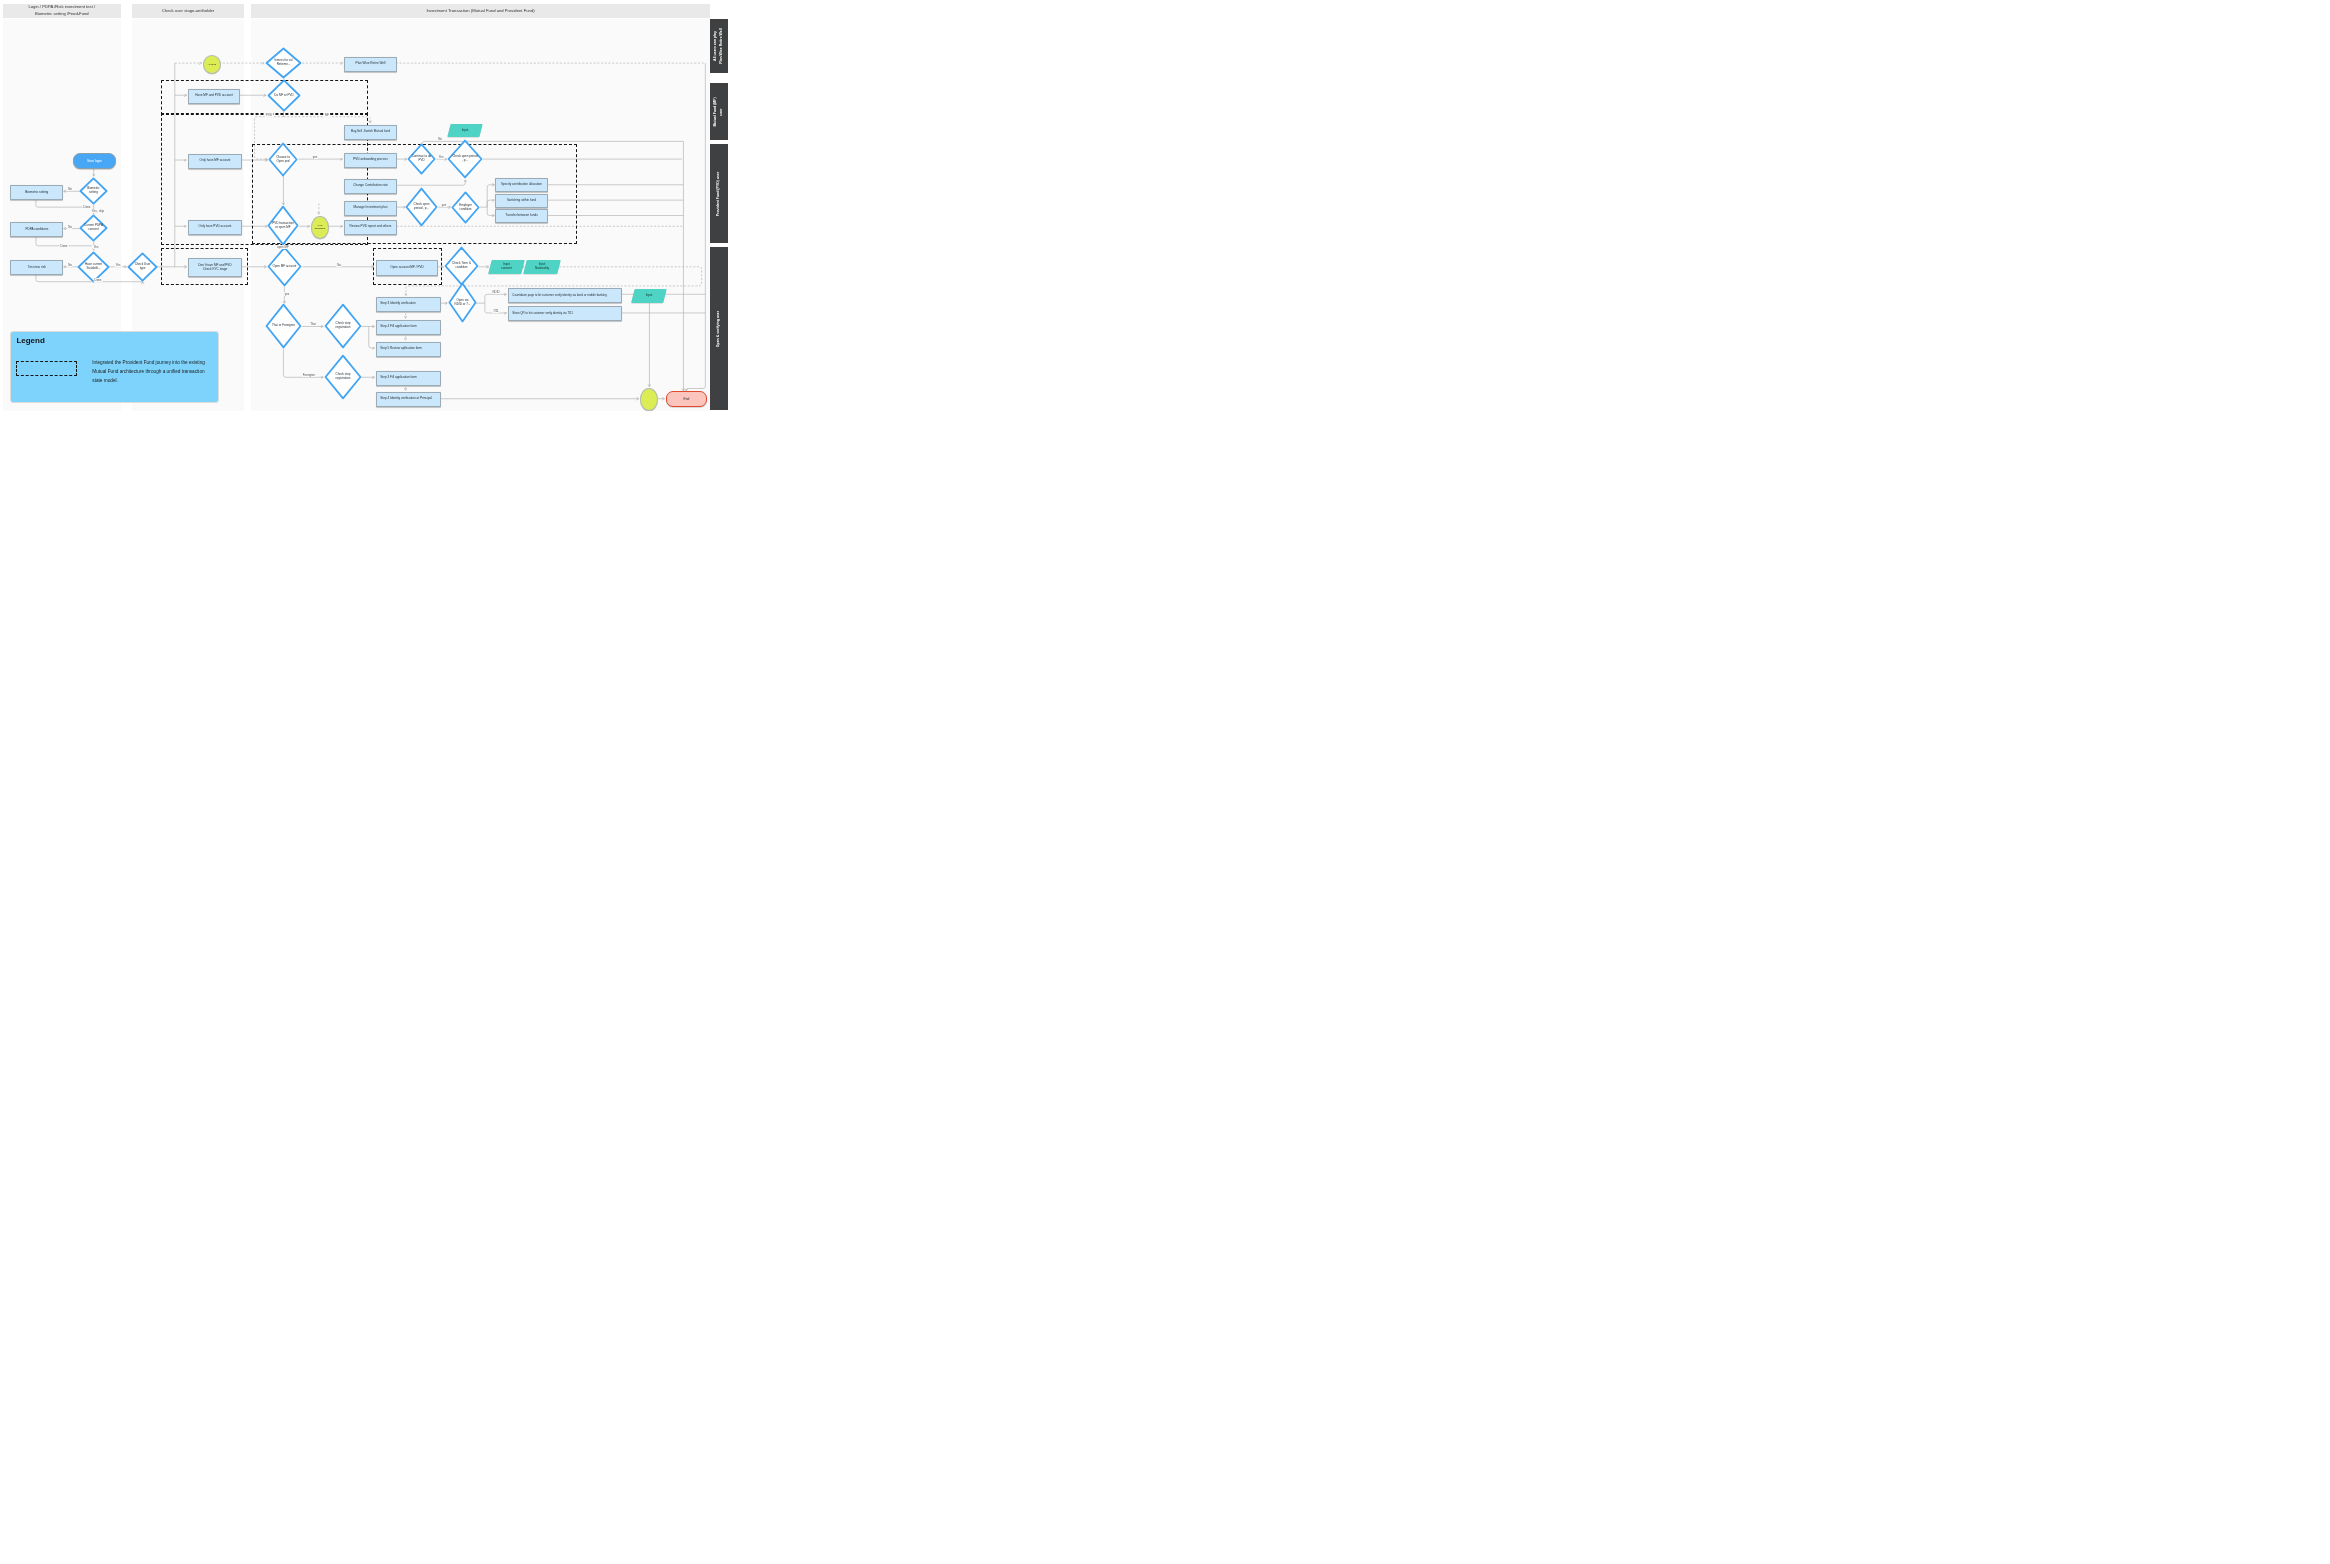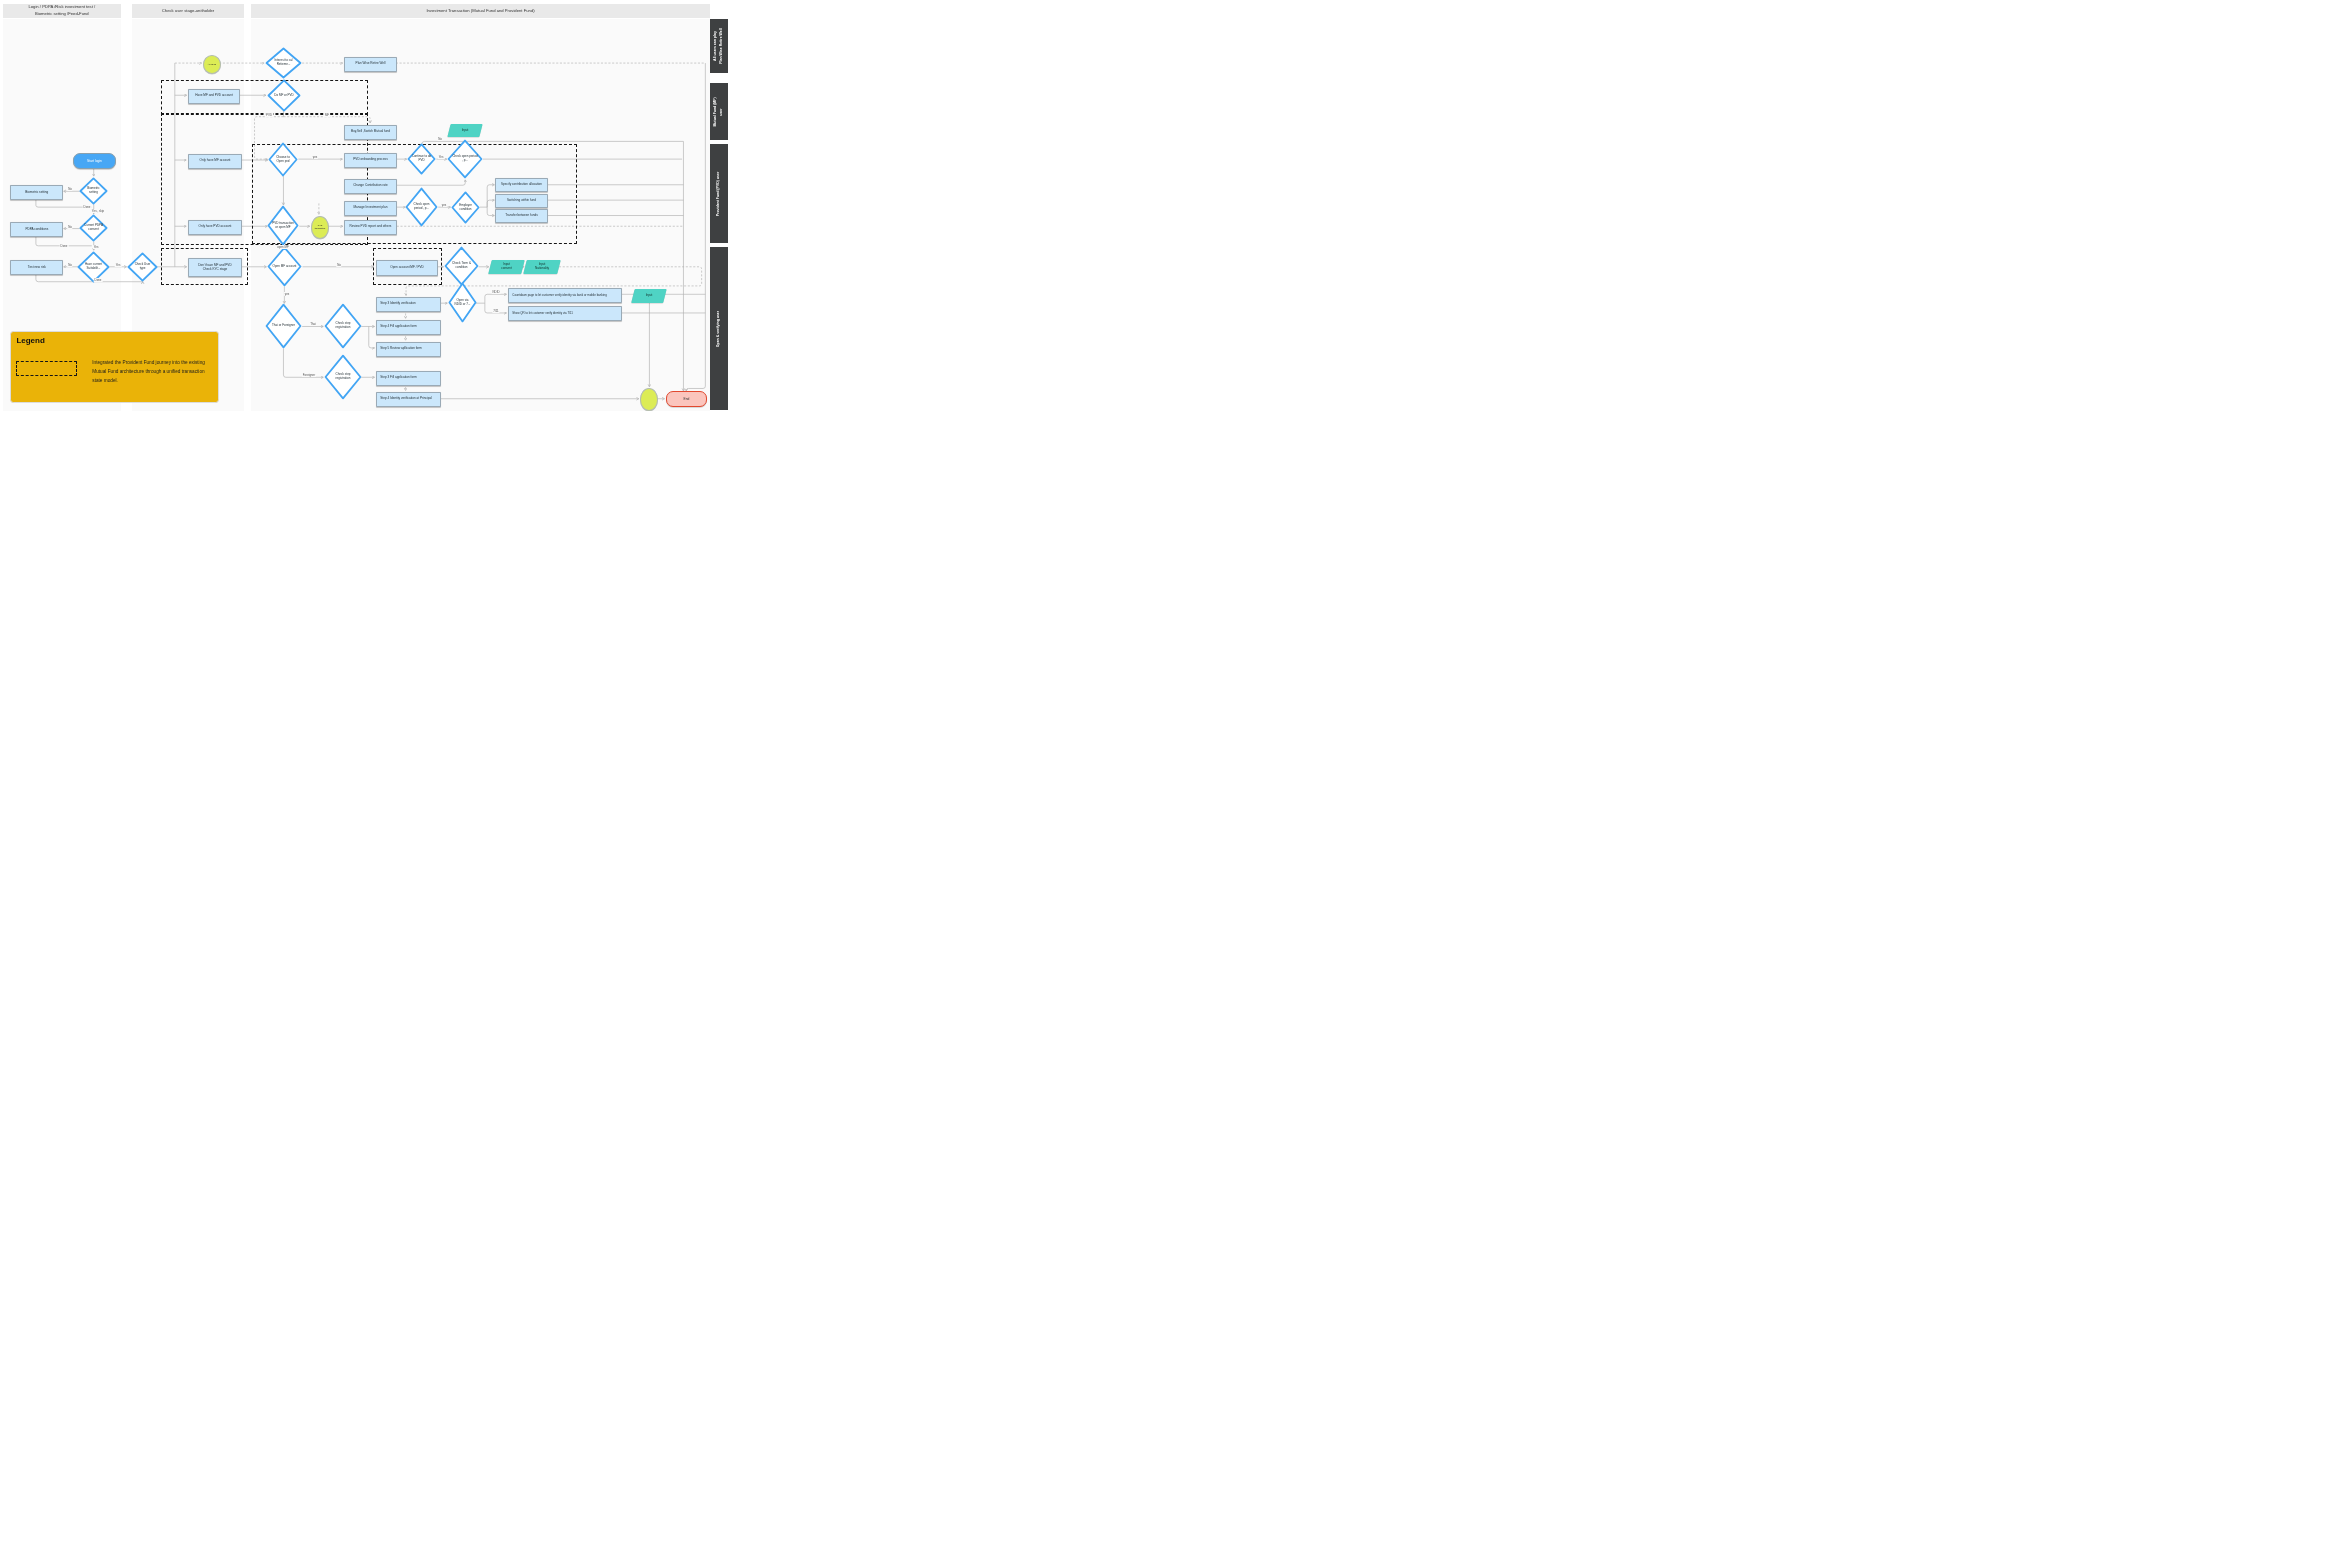--- a/index.html
+++ b/index.html
@@ -19,21 +19,21 @@
   .endn{position:absolute;background:#fbc5bd;border:0.9px solid #e2492f;border-radius:7px;display:flex;align-items:center;justify-content:center;font-size:3.3px;color:#333;z-index:3;box-shadow:0 0.7px 0.7px rgba(0,0,0,.18);}
   .diamond{position:absolute;z-index:3;}
   .diamond svg{position:absolute;inset:0;width:100%;height:100%;overflow:visible;}
   .diamond polygon{fill:#fff;stroke:#42a5f4;stroke-width:1.8;vector-effect:non-scaling-stroke;stroke-linejoin:round;}
   .diamond .dl{position:absolute;inset:0;display:flex;align-items:center;justify-content:center;text-align:center;font-size:3px;color:#263238;line-height:1.3;padding:0 3.7px;}
   .circle{position:absolute;background:#dcec55;border:0.6px solid #b3bdb0;border-radius:50%;display:flex;align-items:center;justify-content:center;text-align:center;font-size:2.2px;color:#222;z-index:3;box-shadow:0 0.5px 0.5px rgba(0,0,0,.2);line-height:1.6;}
   .para{position:absolute;z-index:3;}
   .para .skew{position:absolute;inset:0;background:#4fd3c4;transform:skewX(-14deg);border-radius:0.9px;box-shadow:0 0.5px 0.7px rgba(0,0,0,.2);}
   .para .dl{position:absolute;inset:0;display:flex;align-items:center;justify-content:center;text-align:center;font-size:3px;color:#14332e;line-height:1.3;}
   .el{position:absolute;transform:translate(-50%,-50%);font-size:2.9px;color:#555;background:#fafafa;padding:0 0.9px;white-space:nowrap;z-index:4;}
-  .legend{position:absolute;left:10.3px;top:331px;width:207px;height:70px;background:#eab308;border:0.5px solid #dcdcdc;border-radius:3.3px;z-index:3;}
+  .legend{position:absolute;left:10.3px;top:331px;width:207px;height:70px;background:#7dd3fc;border:0.5px solid #dcdcdc;border-radius:3.3px;z-index:3;}
   .legend .lg-title{position:absolute;left:5.1px;top:3.7px;font-size:8px;font-weight:800;color:#111;}
   .legend .lg-swatch{position:absolute;left:5.1px;top:29px;width:59px;height:13px;border:0.9px dashed #151515;border-radius:0.9px;}
   .legend .lg-text{position:absolute;left:81px;top:26px;width:120px;font-size:4.7px;color:#1d1d1d;line-height:1.95;}
 </style>
 </head>
 <body>
 
 <div id="canvas">
 
   <div class="band" style="left:2.8px;width:118px;"></div>

